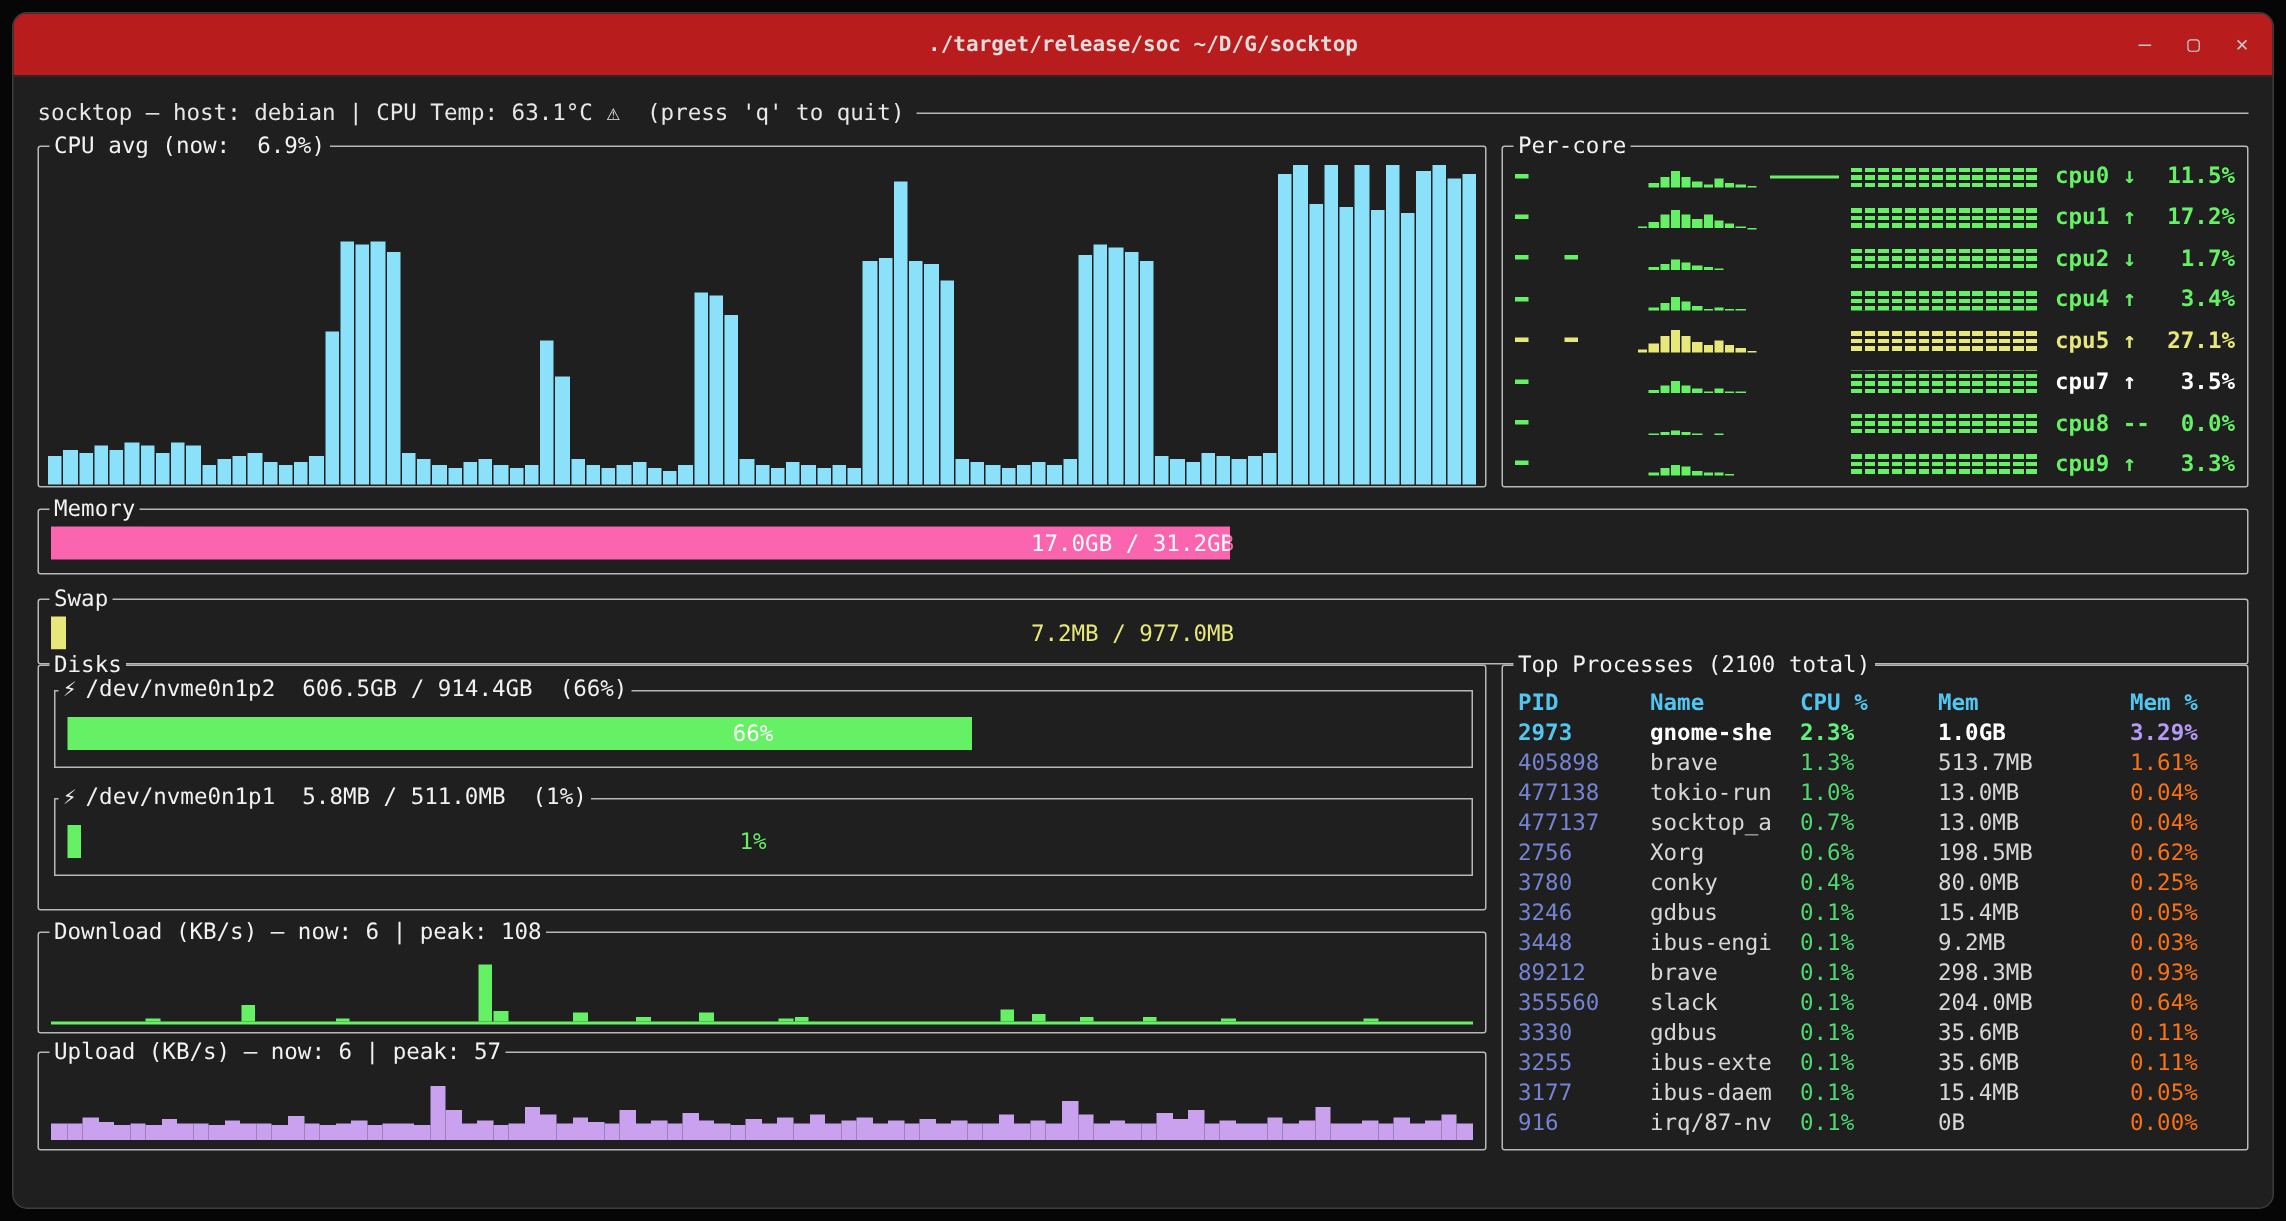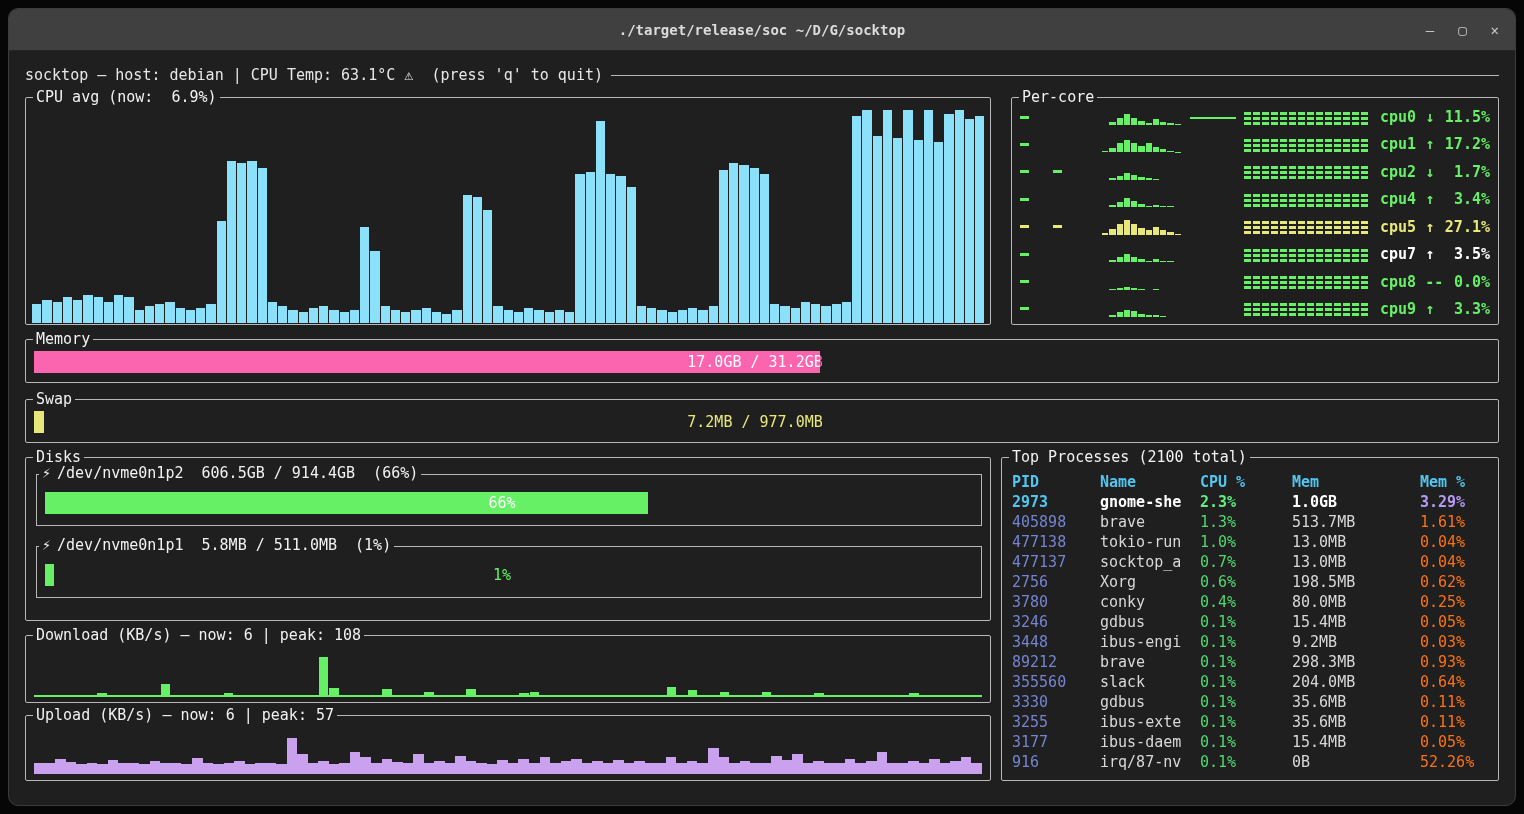--- a/index.html
+++ b/index.html
@@ -1,43 +1,43 @@
 <!DOCTYPE html>
 <html><head>
 <meta charset="utf-8">
 <style>
   *{margin:0;padding:0;box-sizing:border-box}
   html,body{width:1524px;height:814px;background:#060606;overflow:hidden;
     font-family:"DejaVu Sans Mono",monospace}
   .window{position:absolute;inset:8px;background:#1f1f1f;border:1px solid #3c3c3c;
     border-radius:10px;overflow:hidden;display:flex;flex-direction:column}
-  .titlebar{height:42px;background:#404040;display:flex;align-items:center;justify-content:center;
+  .titlebar{height:42px;background:#b91c1c;display:flex;align-items:center;justify-content:center;
     position:relative;flex:0 0 auto;border-bottom:1px solid #242424}
   .titlebar .title{color:#dcdcdc;font-size:14px;font-weight:bold;white-space:pre}
   .win-controls{position:absolute;right:16px;top:0;height:100%;display:flex;align-items:center;gap:24px;
     color:#c9c9c9;font-size:14px}
   .win-controls span{cursor:pointer;line-height:1}
   .terminal{flex:1;padding:8px 16px;color:#e8e8e8;font-size:15px;position:relative}
   .app-header{display:flex;align-items:center;height:24px;white-space:pre;margin-top:4px}
   .app-header .rule{flex:1;border-top:1px solid #b8b8b8;margin-left:8px}
   .panel{border:1px solid #b8b8b8;position:relative;border-radius:2px}
   .panel-title{position:absolute;top:-11px;left:7px;background:#1f1f1f;padding:0 3px;
     white-space:pre;font-size:15px;color:#f2f2f2;line-height:20px}
-  .row-top{display:flex;gap:20px;margin-top:10px}
+  .row-top{display:flex;gap:10px;margin-top:10px}
   .cpu-panel{width:966px;height:228px}
   .percore-panel{flex:1;height:228px}
   .bars{position:absolute;display:flex;align-items:flex-end}
   .bars i{flex:1;display:block}
   #cpu-bars{left:6px;right:6px;top:12px;bottom:1px;gap:1px}
   .memory-panel{margin-top:14px;height:44px}
   .swap-panel{margin-top:16px;height:44px}
   .gauge{position:absolute;left:8px;right:22px;top:11px;height:22px}
   .gauge-fill{position:absolute;left:0;top:0;bottom:0}
   .gauge-label{position:absolute;inset:0;text-align:center;line-height:22px;white-space:pre}
-  .row-bottom{display:flex;gap:10px;margin-top:14px}
+  .row-bottom{display:flex;gap:10px;}
   .left-col{width:966px;display:flex;flex-direction:column}
   .disks-panel{height:164px}
   .disk-box{position:absolute;left:10px;right:8px;height:52px;border:1px solid #b8b8b8}
   .disk-box .gauge{top:17px;height:22px}
   .disk-title{position:absolute;top:-11px;left:2px;background:#1f1f1f;padding:0 3px;white-space:pre;
     color:#f2f2f2;display:flex;gap:6px}
   .download-panel{height:68px;margin-top:14px}
   .upload-panel{height:66px;margin-top:12px}
   #dl-bars{left:8px;right:8px;bottom:5px;height:40px;gap:1px;border-bottom:2px solid #66f066}
   #ul-bars{left:8px;right:8px;bottom:6px;height:38px;gap:0}
@@ -631,20 +631,20 @@
               <div class="proc-row"><span class="c-pid">477137</span><span class="c-name">socktop_a</span><span class="c-cpu">0.7%</span><span class="c-mem">13.0MB</span><span class="c-memp">0.04%</span></div>
               <div class="proc-row"><span class="c-pid">2756</span><span class="c-name">Xorg</span><span class="c-cpu">0.6%</span><span class="c-mem">198.5MB</span><span class="c-memp">0.62%</span></div>
               <div class="proc-row"><span class="c-pid">3780</span><span class="c-name">conky</span><span class="c-cpu">0.4%</span><span class="c-mem">80.0MB</span><span class="c-memp">0.25%</span></div>
               <div class="proc-row"><span class="c-pid">3246</span><span class="c-name">gdbus</span><span class="c-cpu">0.1%</span><span class="c-mem">15.4MB</span><span class="c-memp">0.05%</span></div>
               <div class="proc-row"><span class="c-pid">3448</span><span class="c-name">ibus-engi</span><span class="c-cpu">0.1%</span><span class="c-mem">9.2MB</span><span class="c-memp">0.03%</span></div>
               <div class="proc-row"><span class="c-pid">89212</span><span class="c-name">brave</span><span class="c-cpu">0.1%</span><span class="c-mem">298.3MB</span><span class="c-memp">0.93%</span></div>
               <div class="proc-row"><span class="c-pid">355560</span><span class="c-name">slack</span><span class="c-cpu">0.1%</span><span class="c-mem">204.0MB</span><span class="c-memp">0.64%</span></div>
               <div class="proc-row"><span class="c-pid">3330</span><span class="c-name">gdbus</span><span class="c-cpu">0.1%</span><span class="c-mem">35.6MB</span><span class="c-memp">0.11%</span></div>
               <div class="proc-row"><span class="c-pid">3255</span><span class="c-name">ibus-exte</span><span class="c-cpu">0.1%</span><span class="c-mem">35.6MB</span><span class="c-memp">0.11%</span></div>
               <div class="proc-row"><span class="c-pid">3177</span><span class="c-name">ibus-daem</span><span class="c-cpu">0.1%</span><span class="c-mem">15.4MB</span><span class="c-memp">0.05%</span></div>
-              <div class="proc-row"><span class="c-pid">916</span><span class="c-name">irq/87-nv</span><span class="c-cpu">0.1%</span><span class="c-mem">0B</span><span class="c-memp">52.26%</span></div>
+              <div class="proc-row"><span class="c-pid">916</span><span class="c-name">irq/87-nv</span><span class="c-cpu">0.1%</span><span class="c-mem">0B</span><span class="c-memp">0.00%</span></div>
             </div>
         </div>
       </div>
     </div>
 
   </div>
 </div>
 
 </body></html>

